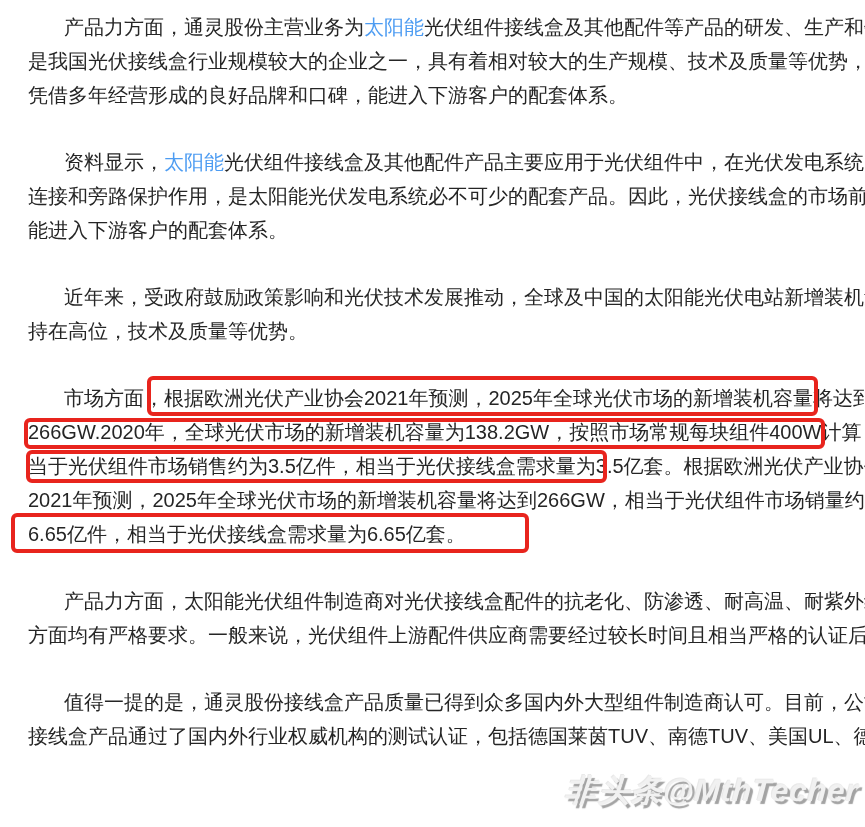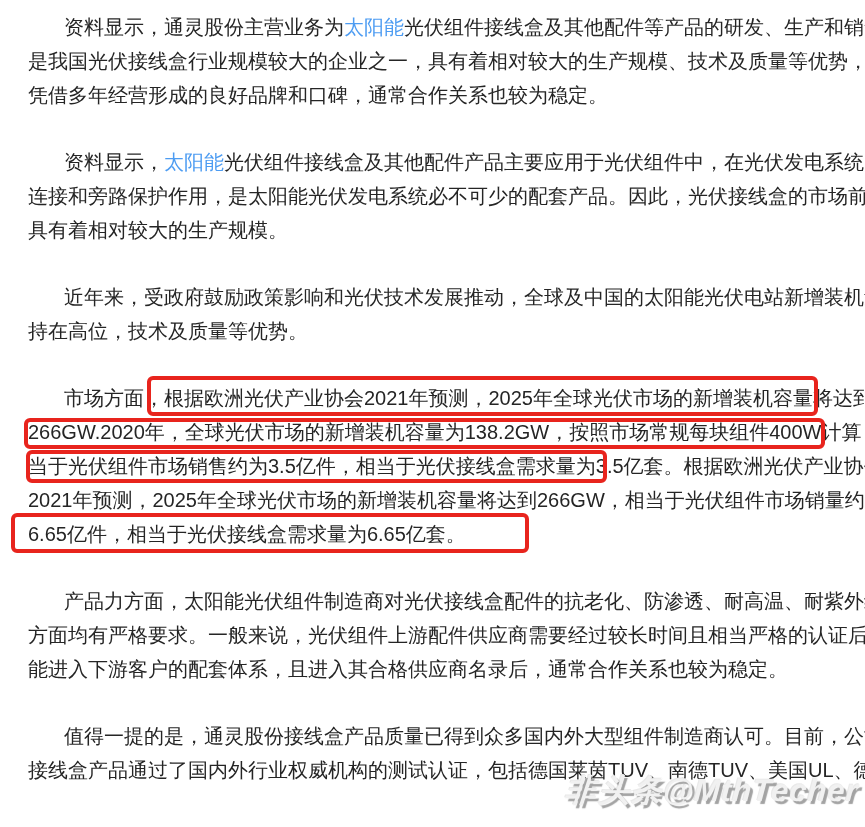--- a/index.html
+++ b/index.html
@@ -53,44 +53,43 @@
   }
   .watermark .logo-glyph { margin-right: 2px; }
 </style>
 </head>
 <body>
 
 <div class="page">
 
   <div class="article" id="article" style="color: rgb(37, 37, 37);">
       <div class="para">
-        <div class="line first"><span>资料显示，通灵股份主营业务为</span><span class="link" style="color: rgb(77, 156, 242);">太阳能</span><span>光伏组件接线盒及其他配件等产品的研发、生产和销售，</span></div>
+        <div class="line first"><span>产品力方面，通灵股份主营业务为</span><span class="link" style="color: rgb(77, 156, 242);">太阳能</span><span>光伏组件接线盒及其他配件等产品的研发、生产和销售，</span></div>
         <div class="line"><span>是我国光伏接线盒行业规模较大的企业之一，具有着相对较大的生产规模、技术及质量等优势，公司</span></div>
-        <div class="line"><span>凭借多年经营形成的良好品牌和口碑，通常合作关系也较为稳定。</span></div>
+        <div class="line"><span>凭借多年经营形成的良好品牌和口碑，能进入下游客户的配套体系。</span></div>
       </div>
       <div class="para">
         <div class="line first"><span>资料显示，</span><span class="link" style="color: rgb(77, 156, 242);">太阳能</span><span>光伏组件接线盒及其他配件产品主要应用于光伏组件中，在光伏发电系统中起</span></div>
         <div class="line"><span>连接和旁路保护作用，是太阳能光伏发电系统必不可少的配套产品。因此，光伏接线盒的市场前景由</span></div>
-        <div class="line"><span>具有着相对较大的生产规模。</span></div>
+        <div class="line"><span>能进入下游客户的配套体系。</span></div>
       </div>
       <div class="para">
         <div class="line first"><span>近年来，受政府鼓励政策影响和光伏技术发展推动，全球及中国的太阳能光伏电站新增装机量保</span></div>
         <div class="line"><span>持在高位，技术及质量等优势。</span></div>
       </div>
       <div class="para">
         <div class="line first"><span>市场方面，根据欧洲光伏产业协会2021年预测，2025年全球光伏市场的新增装机容量将达到</span></div>
         <div class="line"><span>266GW.2020年，全球光伏市场的新增装机容量为138.2GW，按照市场常规每块组件400W计算，相</span></div>
         <div class="line"><span>当于光伏组件市场销售约为3.5亿件，相当于光伏接线盒需求量为3.5亿套。根据欧洲光伏产业协会</span></div>
         <div class="line"><span>2021年预测，2025年全球光伏市场的新增装机容量将达到266GW，相当于光伏组件市场销量约为</span></div>
         <div class="line"><span>6.65亿件，相当于光伏接线盒需求量为6.65亿套。</span></div>
       </div>
       <div class="para">
         <div class="line first"><span>产品力方面，太阳能光伏组件制造商对光伏接线盒配件的抗老化、防渗透、耐高温、耐紫外线等</span></div>
         <div class="line"><span>方面均有严格要求。一般来说，光伏组件上游配件供应商需要经过较长时间且相当严格的认证后，才</span></div>
-        <div class="line"><span>能进入下游客户的配套体系，且进入其合格供应商名录后，通常合作关系也较为稳定。</span></div>
       </div>
       <div class="para">
         <div class="line first"><span>值得一提的是，通灵股份接线盒产品质量已得到众多国内外大型组件制造商认可。目前，公司的</span></div>
         <div class="line"><span>接线盒产品通过了国内外行业权威机构的测试认证，包括德国莱茵TUV、南德TUV、美国UL、德国</span></div>
       </div>
     </div>
 
   <div class="annotation-layer" id="annotations">
       <div class="hl-box" style="border-color: rgb(232, 36, 29); left: 147px; top: 376px; width: 671px; height: 40px;"></div>
       <div class="hl-box" style="border-color: rgb(232, 36, 29); left: 24px; top: 418px; width: 801px; height: 31px;"></div>

